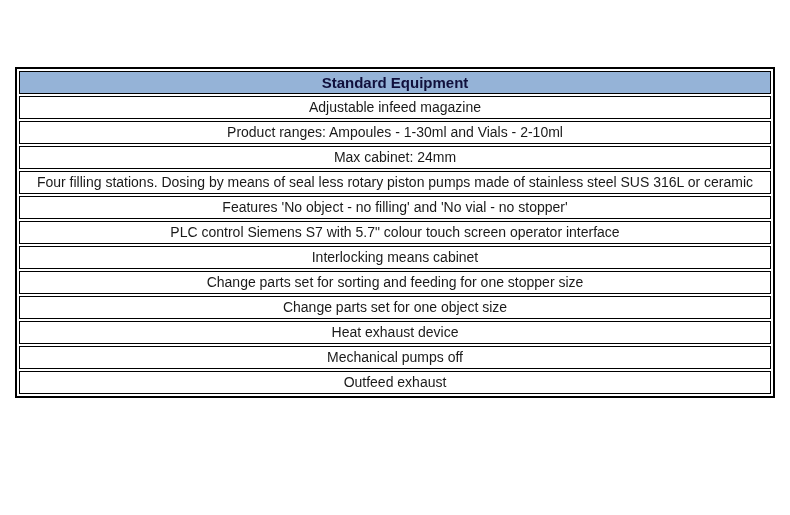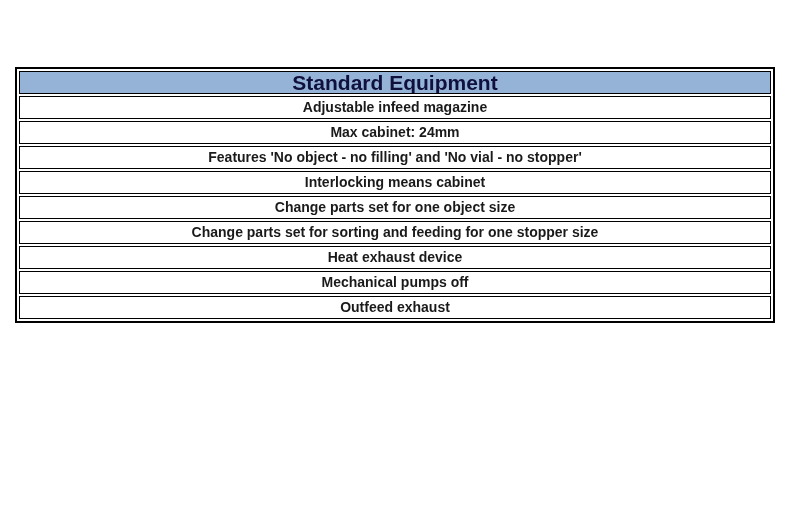--- a/index.html
+++ b/index.html
@@ -34,55 +34,64 @@
     height: 21px;
     line-height: 21px;
     padding: 0 4px;
     text-align: center;
     vertical-align: middle;
     font-size: 14px;
     color: var(--row-text, #1a1a1a);
     background: var(--row-bg, #ffffff);
     white-space: nowrap;
     overflow: hidden;
-    font-weight: bold;
+    font-weight: normal;
   }
   table.spec-table th.header-cell {
     background: var(--header-bg, #95B3D7);
     color: var(--header-text, #10103C);
     font-weight: bold;
-    font-size: 21px;
+    font-size: 15px;
   }
 </style>
 </head>
 <body>
 
 <div class="spec-table-wrap">
   <table class="spec-table">
     <tbody>
       <tr>
         <th class="header-cell">Standard Equipment</th>
       </tr>
       <tr>
           <td>Adjustable infeed magazine</td>
         </tr>
       <tr>
+          <td>Product ranges:  Ampoules - 1-30ml and Vials - 2-10ml</td>
+        </tr>
+      <tr>
           <td>Max cabinet: 24mm</td>
+        </tr>
+      <tr>
+          <td>Four filling stations. Dosing by means of seal less rotary piston pumps made of stainless steel SUS 316L or ceramic</td>
         </tr>
       <tr>
           <td>Features 'No object - no filling' and 'No vial - no stopper'</td>
         </tr>
       <tr>
+          <td>PLC control Siemens S7 with 5.7" colour touch screen operator interface</td>
+        </tr>
+      <tr>
           <td>Interlocking means cabinet</td>
         </tr>
       <tr>
-          <td>Change parts set for one object size</td>
+          <td>Change parts set for sorting and feeding for one stopper size</td>
         </tr>
       <tr>
-          <td>Change parts set for sorting and feeding for one stopper size</td>
+          <td>Change parts set for one object size</td>
         </tr>
       <tr>
           <td>Heat exhaust device</td>
         </tr>
       <tr>
           <td>Mechanical pumps off</td>
         </tr>
       <tr>
           <td>Outfeed exhaust</td>
         </tr>

